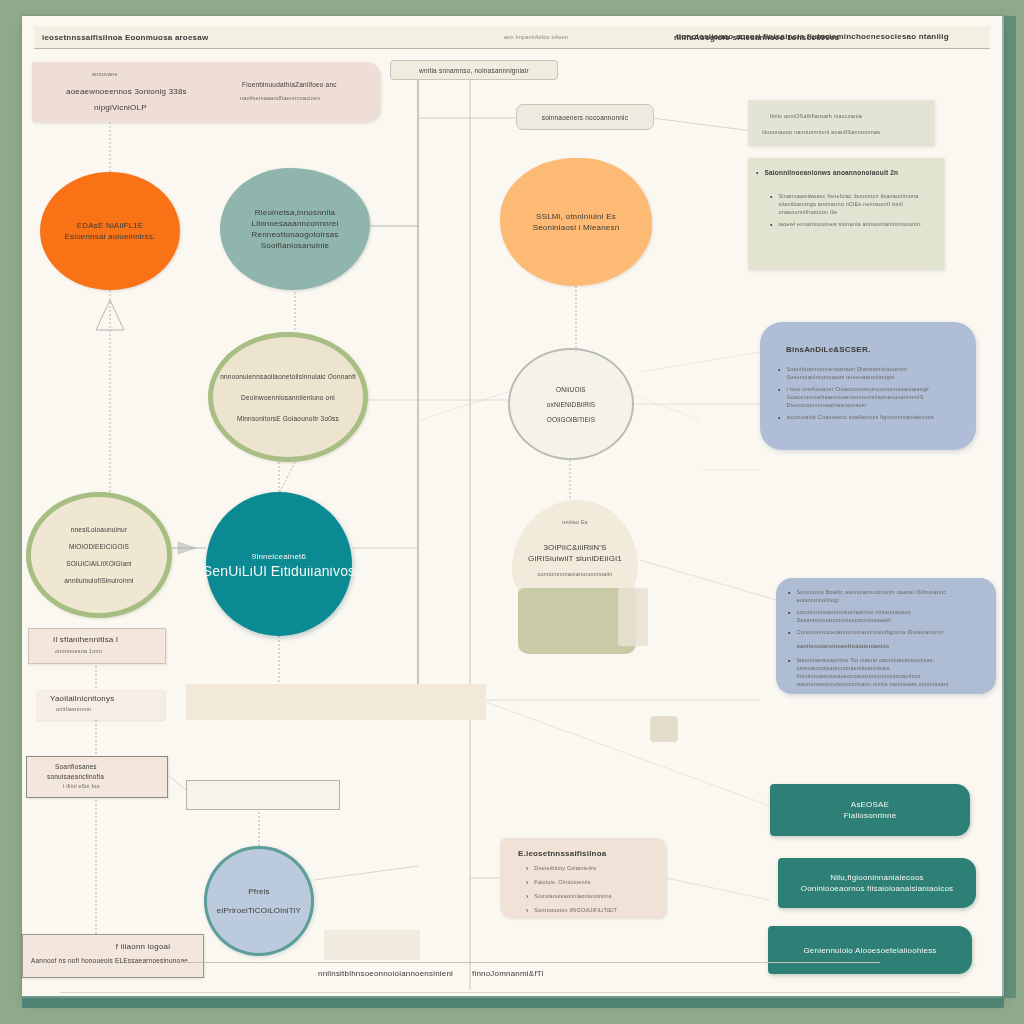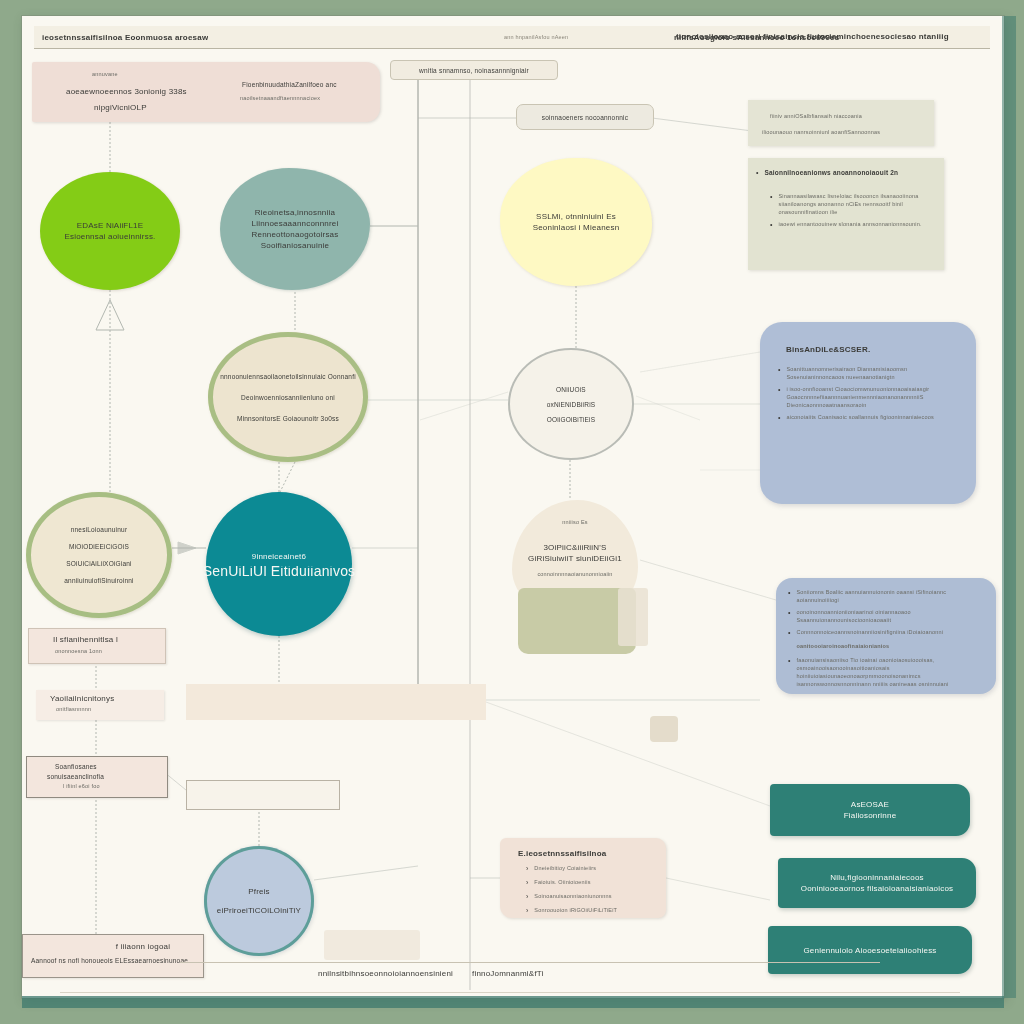--- a/index.html
+++ b/index.html
@@ -77,21 +77,21 @@
     left:748px;top:100px;width:186px;height:46px;
     background:#E4E4D4;box-shadow:1px 1px 3px rgba(90,95,75,.18);
   }
   .olive-body{
     left:748px;top:158px;width:196px;height:112px;
     background:#E2E3D1;box-shadow:1px 1px 3px rgba(90,95,75,.18);
   }
 
   
   .blue-panel-1{
-    left:760px;top:322px;width:216px;height:182px;
+    left:760px;top:322px;width:216px;height:128px;
     background:#AFBED6;border-radius:22px;
     box-shadow:1px 2px 5px rgba(70,80,100,.18);
   }
   
   .blue-panel-2{
     left:776px;top:578px;width:220px;height:116px;
     background:#AEBDD4;border-radius:16px;
     box-shadow:1px 2px 5px rgba(70,80,100,.18);
   }
 
@@ -108,32 +108,32 @@
   .teal-2{left:778px;top:858px;width:198px;height:50px;}
   .teal-3{left:768px;top:926px;width:204px;height:48px;}
 
   
   .node{
     display:flex;flex-direction:column;align-items:center;justify-content:center;
     text-align:center;padding:6px;box-sizing:border-box;
   }
   .rose-circle{
     left:40px;top:172px;width:140px;height:118px;
-    background:#84cc16;border-radius:50%;
+    background:#f97316;border-radius:50%;
     box-shadow:1px 1px 3px rgba(110,90,85,.20);
   }
   .sage-blob{
     left:220px;top:168px;width:150px;height:122px;
     background:#8FB5AC;
     border-radius:46% 54% 52% 48% / 50% 46% 54% 50%;
     box-shadow:1px 1px 3px rgba(70,100,95,.22);
   }
   .cream-blob-top{
     left:500px;top:158px;width:152px;height:128px;
-    background:#fef9c3;
+    background:#fdba74;
     border-radius:50% 48% 52% 50% / 48% 52% 48% 52%;
     box-shadow:1px 1px 3px rgba(120,110,85,.18);
   }
   .olive-ring-circle{
     left:208px;top:332px;width:160px;height:130px;
     background:#EDE4CF;border-radius:50%;
     box-shadow:0 0 0 5px #A9BE84 inset, 1px 1px 3px rgba(110,115,80,.2);
   }
   .gray-ring-circle{
     left:508px;top:348px;width:126px;height:112px;

